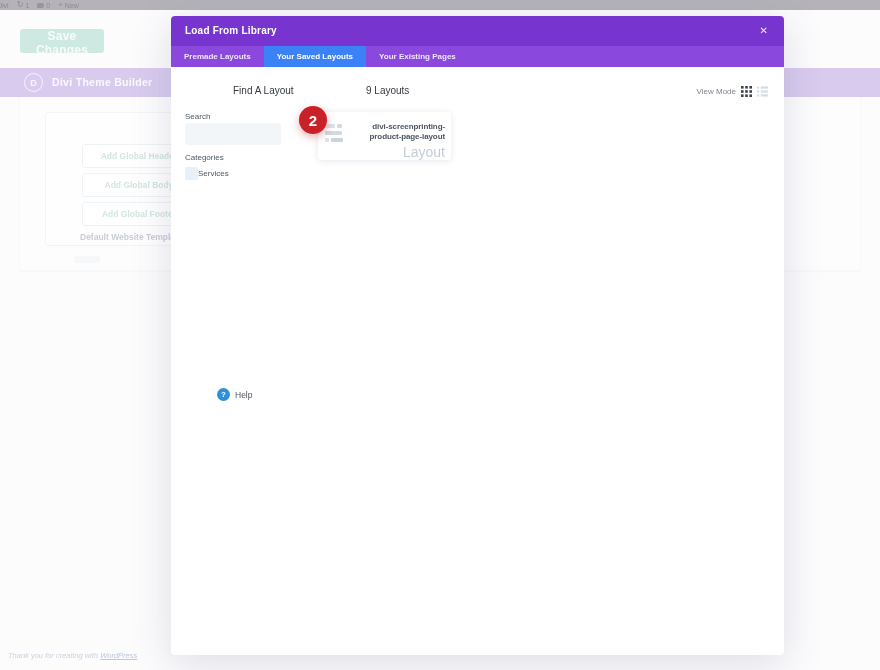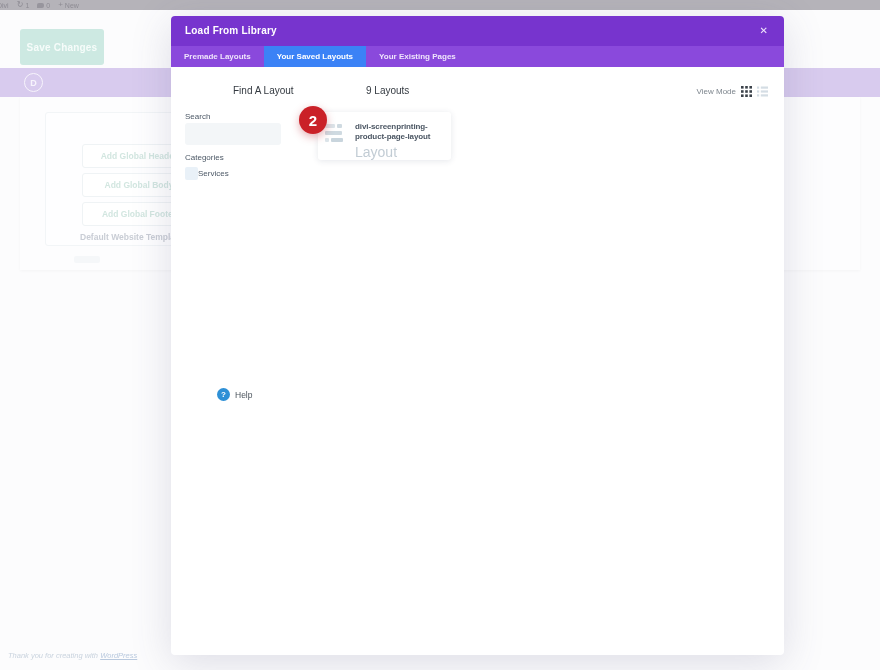--- a/index.html
+++ b/index.html
@@ -8,22 +8,22 @@
   .page { position:relative; width:880px; height:670px; background:#fcfcfd; overflow:hidden; }
 
   
   .adminbar { position:absolute; left:0; top:0; width:880px; height:10px; background:#b5b3b9;
               display:flex; align-items:center; gap:8px; font-size:7px; color:#8d8b93; padding-left:0; }
   .ab-item { display:flex; align-items:center; gap:2px; }
   .ab-site { margin-left:-3px; }
   .ab-glyph { font-size:8px; line-height:8px; }
   .ab-bubble { width:7px; height:5px; background:#97959d; border-radius:2px 2px 2px 0; display:inline-block; }
 
-  .save-btn { position:absolute; left:20px; top:29px; width:84px; height:36px; background:#cde9e2;
-              border:none; border-radius:3px; color:#f6fcfa; font-size:10px; font-weight:bold;
+  .save-btn { position:absolute; left:20px; top:29px; width:84px; height:24px; background:#cde9e2;
+              border:none; border-radius:3px; color:#f6fcfa; font-size:12px; font-weight:bold;
               font-family:inherit; letter-spacing:.2px; }
 
   .divi-header { position:absolute; left:0; top:68px; width:880px; height:29px; background:#d8cbee; }
   .divi-logo { position:absolute; left:24px; top:5px; width:19px; height:19px; border:1.5px solid #f7f4fc;
                border-radius:50%; display:flex; align-items:center; justify-content:center;
                color:#f7f4fc; font-size:9px; font-weight:bold; }
   .divi-title { position:absolute; left:52px; top:0; line-height:29px; font-size:10.5px; font-weight:bold;
                 color:#faf8fe; letter-spacing:.3px; }
 
   .bg-panel { position:absolute; left:20px; top:97px; width:840px; height:173px; background:#fdfdfe;
@@ -67,21 +67,21 @@
   .m-cat-row { position:absolute; left:14px; top:151px; display:flex; align-items:center; cursor:pointer; }
   .checkbox { width:13px; height:13px; background:#e9f1f8; border-radius:2px; }
   .cat-name { font-size:8px; color:#4c5866; }
 
   .card { position:absolute; left:147px; top:96px; width:133px; height:48px; background:#ffffff;
           border-radius:3px; box-shadow:0 1px 6px rgba(40,60,90,.12); display:flex;
           padding:10px 4px 8px 7px; cursor:pointer; }
   .thumb { width:24px; display:flex; flex-direction:column; gap:3px; margin-top:2px; }
   .t-row { display:flex; gap:2px; }
   .t-bar { height:4px; border-radius:1px; }
-  .card-text { margin-left:6px; }
+  .card-text { margin-left:6px;text-align:right; }
   .card-name { font-size:8px; font-weight:bold; color:#4b5663; line-height:10px; width:90px; letter-spacing:-.1px; }
   .card-type { font-size:14px; color:#c2ccd4; margin-top:2px; }
 
   .badge { position:absolute; left:128px; top:90px; width:28px; height:28px; border-radius:50%;
            background:#CA2128; color:#ffffff; font-size:15px; font-weight:bold; display:flex;
            align-items:center; justify-content:center; box-shadow:0 3px 8px rgba(180,30,40,.35); z-index:5; }
 
   .help { position:absolute; left:46px; top:372px; display:flex; align-items:center; gap:5px; cursor:pointer;
           background:none; border:none; font-family:inherit; padding:0; }
   .help-icon { width:13px; height:13px; border-radius:50%; background:#2E90D6; color:#ffffff;
@@ -106,20 +106,21 @@
     <span class="ab-item">
       <span class="ab-glyph">+</span>
       <span>New</span>
     </span>
   </div>
 
   <button class="save-btn">Save Changes</button>
 
   <div class="divi-header">
     <span class="divi-logo">D</span>
+    <span class="divi-title">Divi Theme Builder</span>
   </div>
 
   <div class="bg-panel">
     <div class="tpl-card">
       <button class="ghost-btn b1">Add Global Header</button>
       <button class="ghost-btn b2">Add Global Body</button>
       <button class="ghost-btn b3">Add Global Footer</button>
       <span class="tpl-label">Default Website Template</span>
       <span class="tpl-chip"></span>
     </div>

